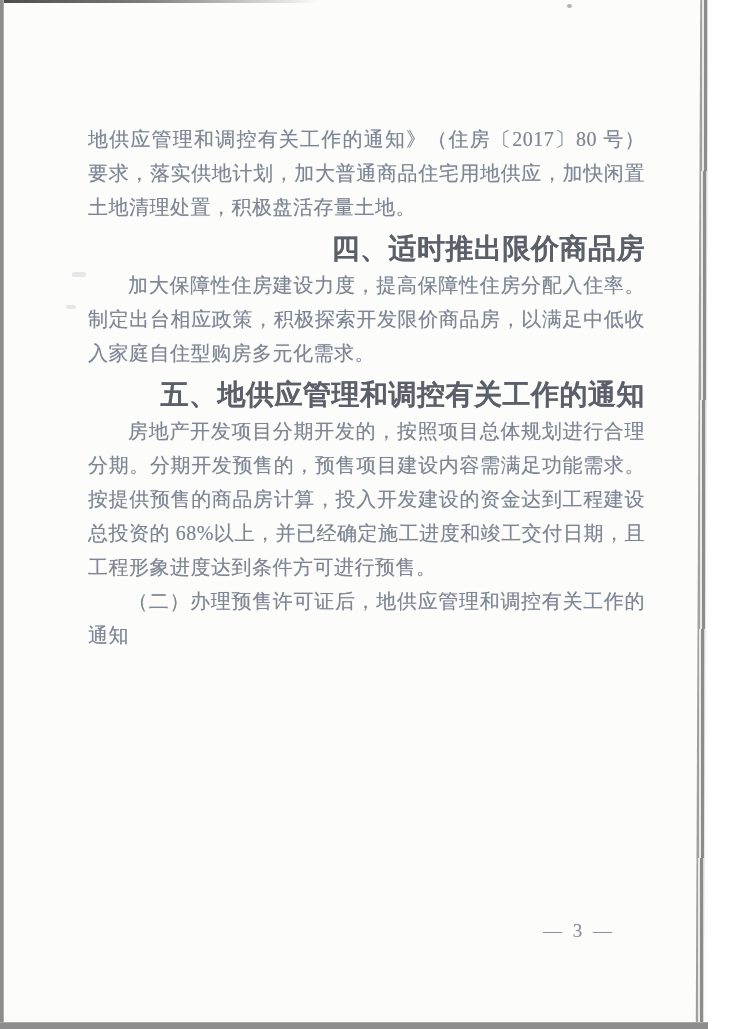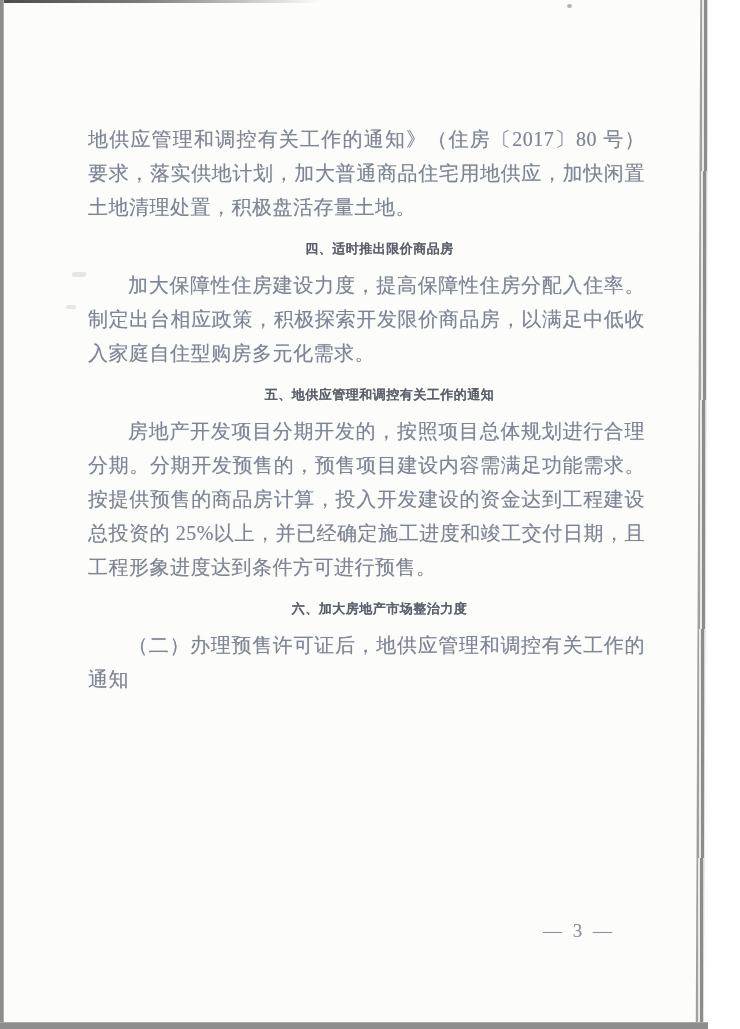--- a/index.html
+++ b/index.html
@@ -76,24 +76,24 @@
     text-indent: 2em;
   }
   .para.no-indent {
     text-indent: 0;
   }
   .heading {
     margin: 8px 0 2px 0;
     text-indent: 2em;
     font-family: "Liberation Sans", sans-serif;
     font-weight: bold;
-    font-size: 13px;
+    font-size: 28px;
     color: #5a5f69;
     text-shadow: 0 0 0.6px rgba(90,95,105,0.6);
-    text-align: center;
+    text-align: right;
   }
   .page-number {
     position: absolute;
     left: 543px;
     top: 920px;
     color: #8b919e;
     font-size: 19px;
     letter-spacing: 3px;
     text-shadow: 0 0 0.7px rgba(139,145,158,0.5);
   }
@@ -113,22 +113,21 @@
 
   <div class="content">
     <p class="para no-indent">地供应管理和调控有关工作的通知》（住房〔2017〕80 号）要求，落实供地计划，加大普通商品住宅用地供应，加快闲置土地清理处置，积极盘活存量土地。</p>
 
     <p class="heading">四、适时推出限价商品房</p>
 
     <p class="para">加大保障性住房建设力度，提高保障性住房分配入住率。制定出台相应政策，积极探索开发限价商品房，以满足中低收入家庭自住型购房多元化需求。</p>
 
     <p class="heading">五、地供应管理和调控有关工作的通知</p>
 
-    <p class="para">房地产开发项目分期开发的，按照项目总体规划进行合理分期。分期开发预售的，预售项目建设内容需满足功能需求。按提供预售的商品房计算，投入开发建设的资金达到工程建设总投资的 25%以上，并已经确定施工进度和竣工交付日期，且工程形象进度达到条件方可进行预售。</p>
+    <p class="para">房地产开发项目分期开发的，按照项目总体规划进行合理分期。分期开发预售的，预售项目建设内容需满足功能需求。按提供预售的商品房计算，投入开发建设的资金达到工程建设总投资的 68%以上，并已经确定施工进度和竣工交付日期，且工程形象进度达到条件方可进行预售。</p>
 
-    <p class="heading">六、加大房地产市场整治力度</p>
 
 
     <p class="para">（二）办理预售许可证后，地供应管理和调控有关工作的通知</p>
   </div>
 
   <div class="page-number">— 3 —</div>
 </div>
 
 </body></html>

